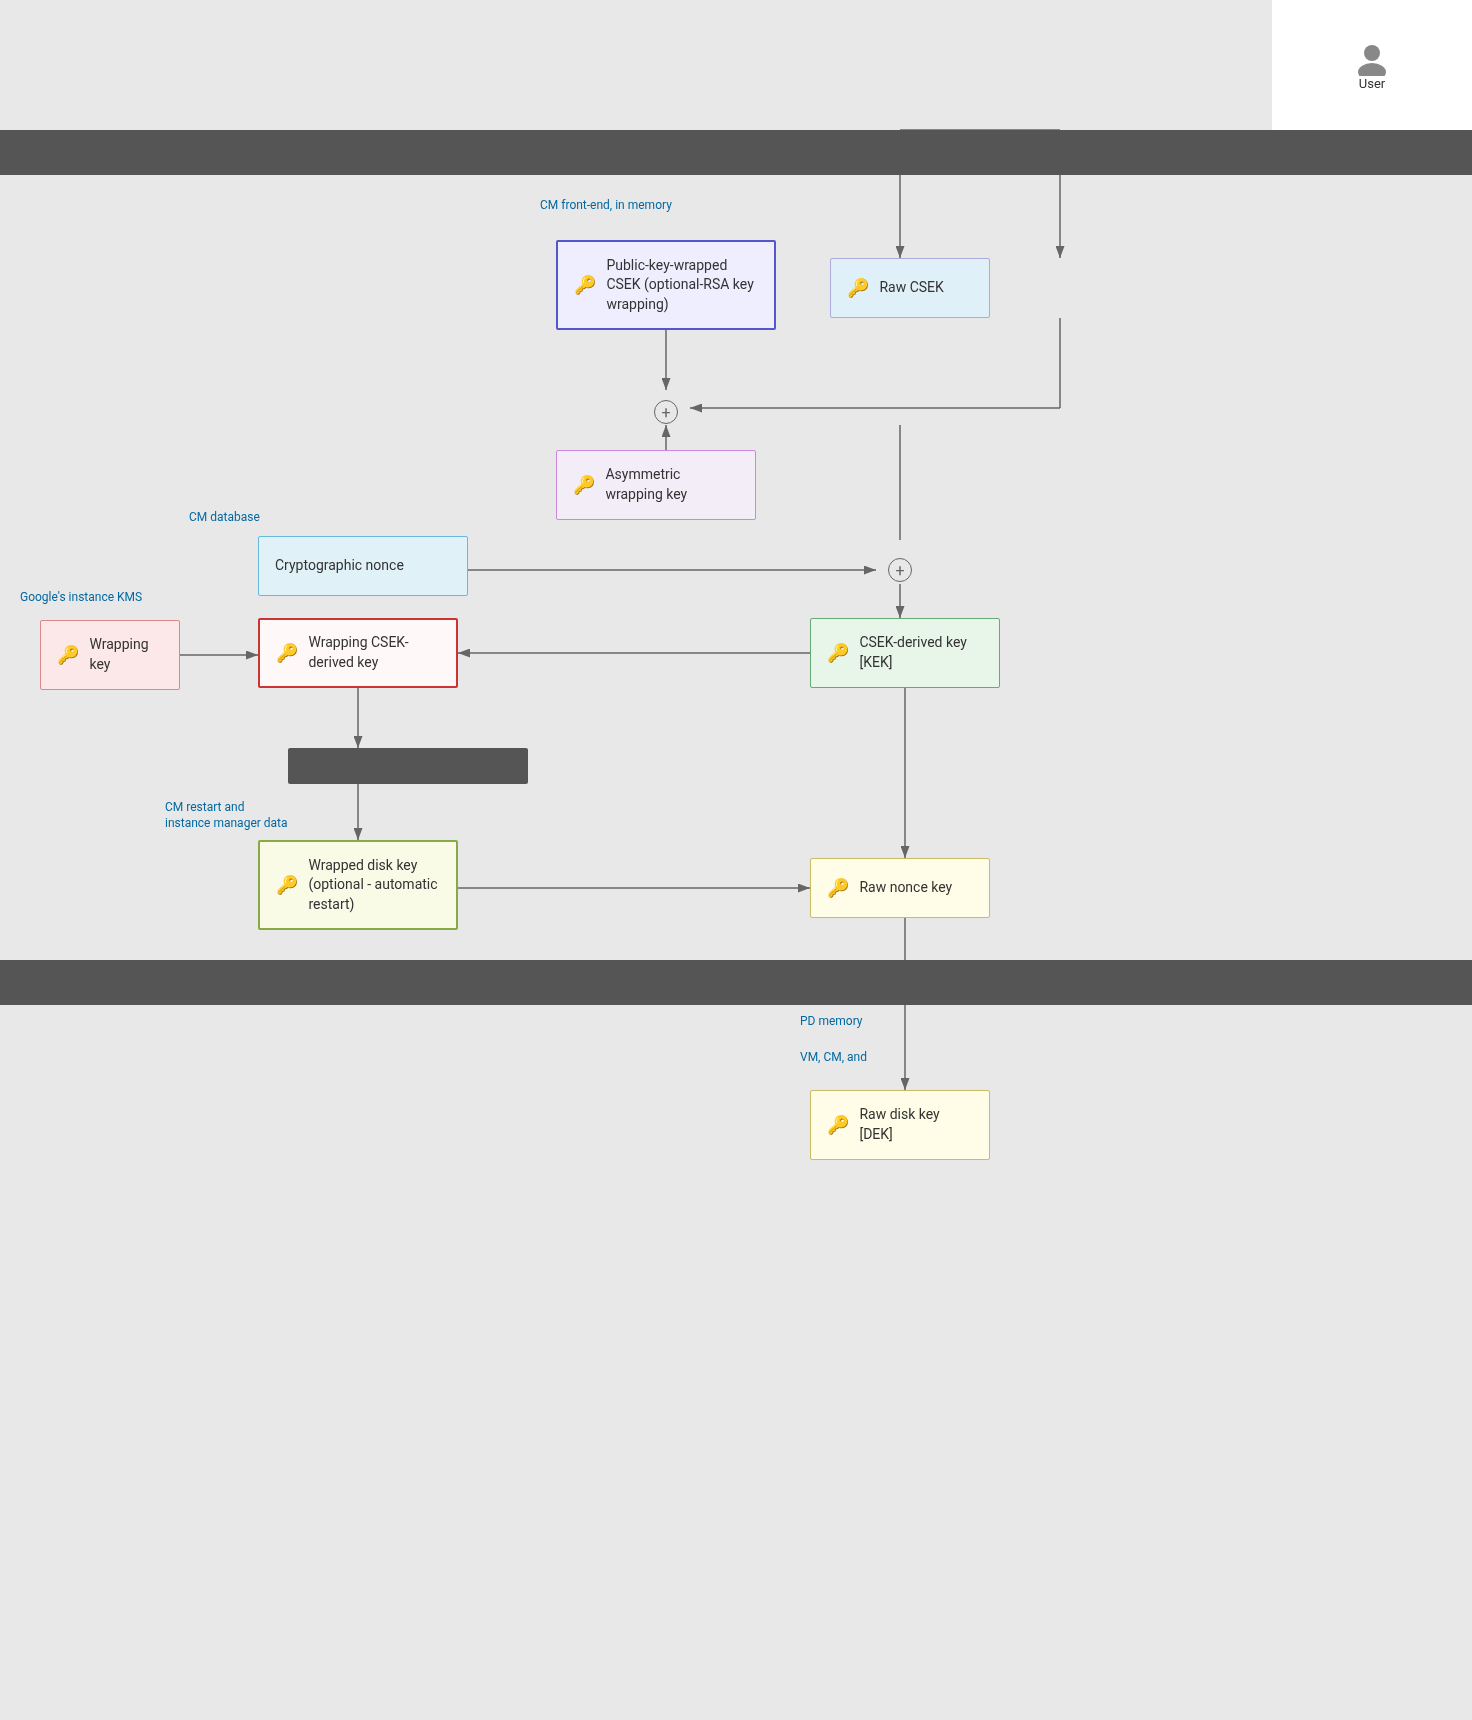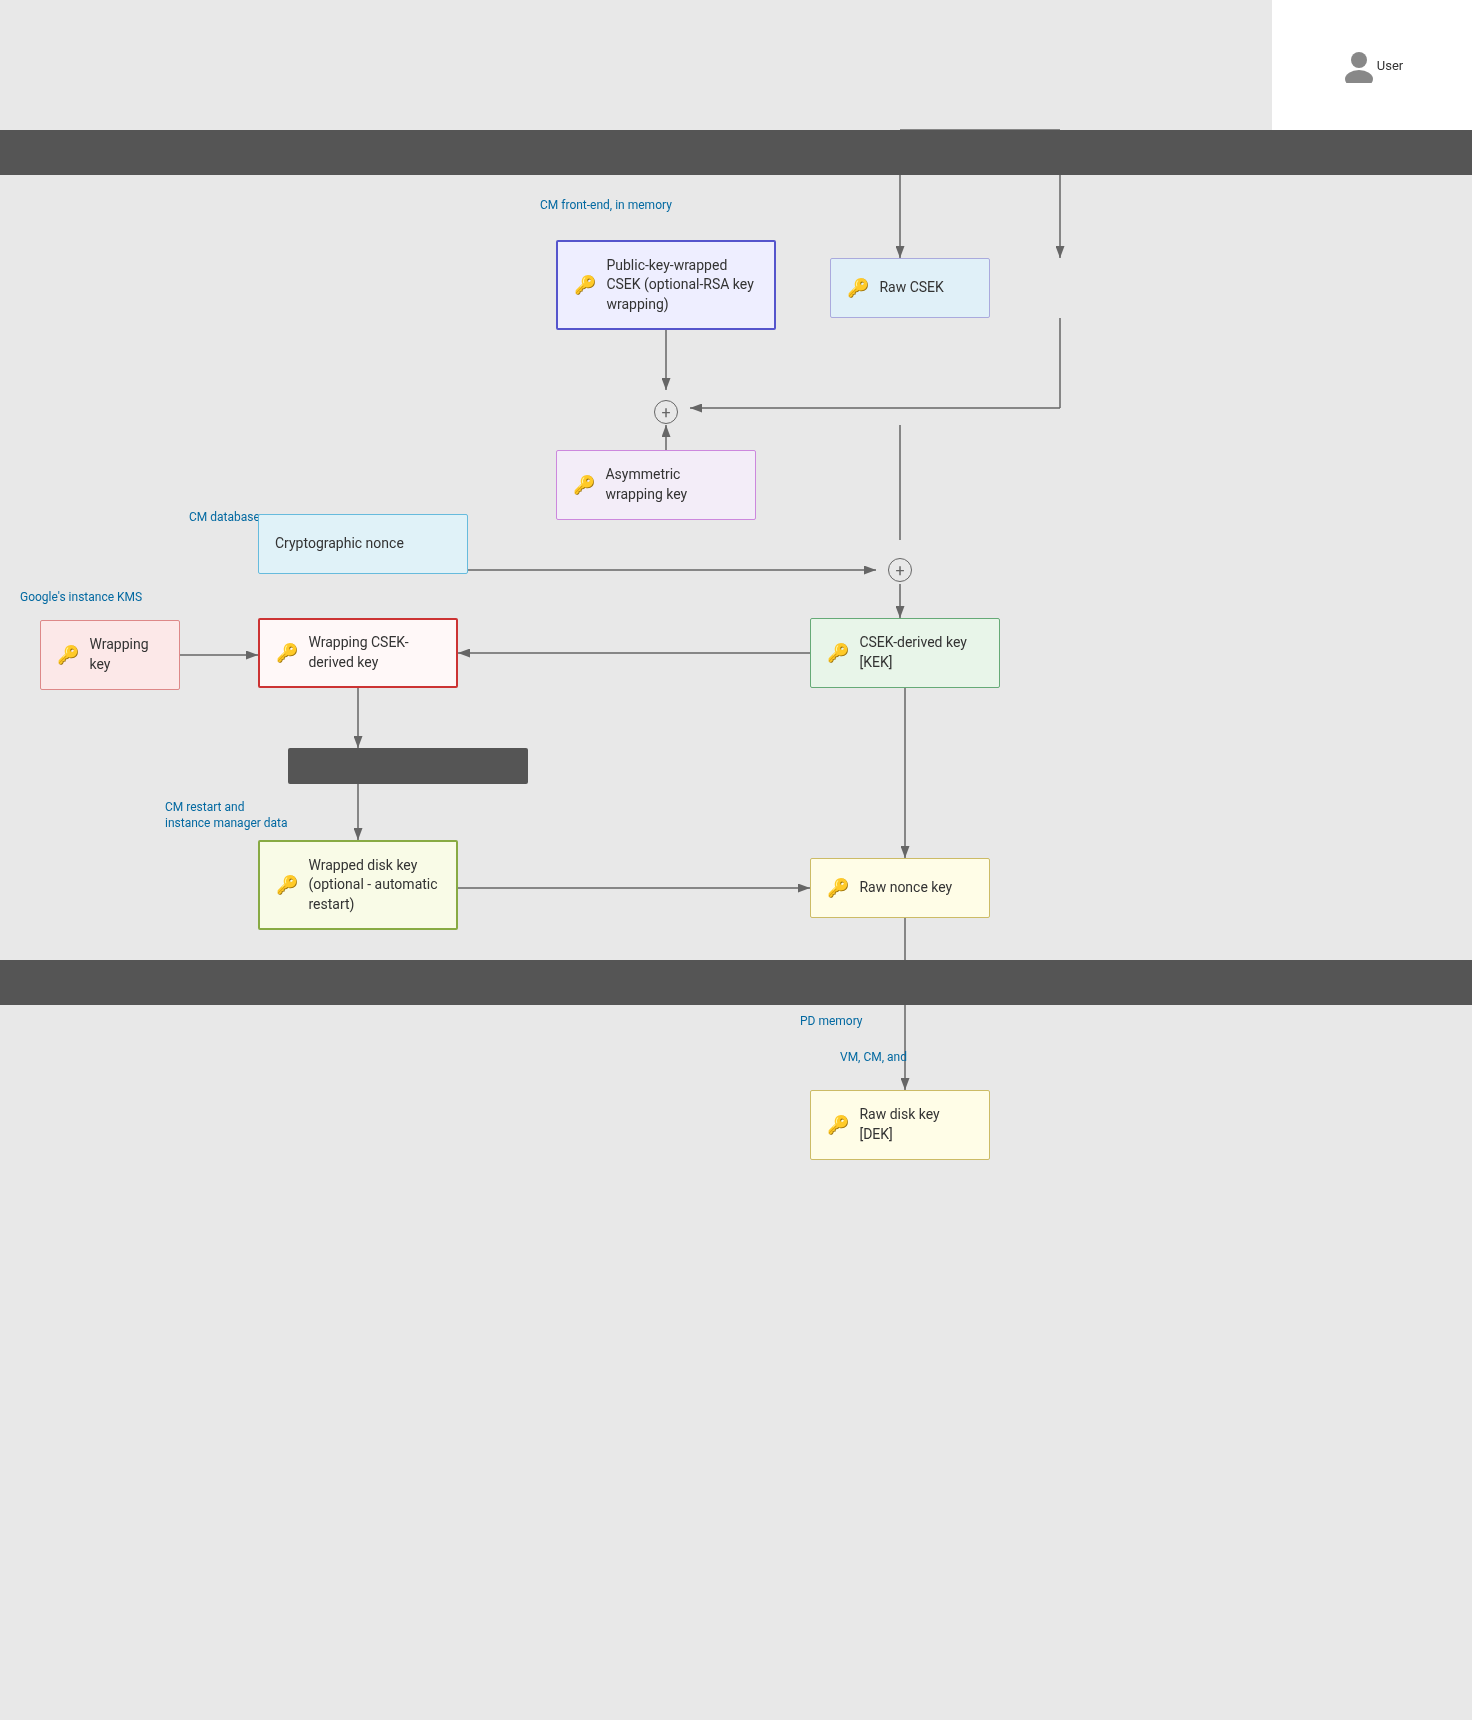--- a/index.html
+++ b/index.html
@@ -15,21 +15,21 @@
     }
 
     
     .top-user-panel {
       position: absolute;
       top: 0; right: 0;
       width: 200px;
       height: 130px;
       background: #fff;
       display: flex;
-      flex-direction: row;
+      flex-direction: column;
       align-items: center;
       justify-content: center;
       z-index: 10;
     }
 
     
     .dark-bar-top {
       position: absolute;
       top: 130px;
       left: 0; right: 0;
@@ -98,21 +98,21 @@
       min-height: 70px;
       left: 556px;
       top: 450px;
     }
     .box-nonce {
       background: #e0f2f8;
       border: 1px solid #66bbdd;
       width: 210px;
       min-height: 60px;
       left: 258px;
-      top: 514px;
+      top: 536px;
     }
     .box-wrapping-key {
       background: #fce8e8;
       border: 1px solid #dd8888;
       width: 140px;
       min-height: 70px;
       left: 40px;
       top: 620px;
     }
     .box-wrapped-csek {
@@ -274,21 +274,21 @@
 
   <div class="region-label" style="left: 540px; top: 198px;">CM front-end, in memory</div>
   <div class="region-label" style="left: 165px; top: 510px; margin-left: 24px;">CM database</div>
   <div class="region-label" style="left: 20px; top: 590px;">Google's instance KMS</div>
   <div class="region-label" style="left: 165px; top: 800px; white-space: pre-line;"></div>
   <div class="region-label" style="left: 800px; top: 1050px; white-space: pre-line;"></div>
 
   <span class="region-label" style="left: 165px; top: 800px;">CM restart and</span>
   <span class="region-label" style="left: 165px; top: 816px;">instance manager data</span>
 
-  <span class="region-label" style="left: 800px; top: 1050px; margin-left: 40px;">VM, CM, and</span>
+  <span class="region-label" style="left: 800px; top: 1050px;">VM, CM, and</span>
   <span class="region-label" style="left: 800px; top: 1014px;">PD memory</span>
 
   <div class="box box-public-key">
     <span class="box-key-icon">🔑</span>
     <span>Public-key-wrapped CSEK (optional-RSA key wrapping)</span>
   </div>
 
   <div class="box box-raw-csek">
     <span class="box-key-icon">🔑</span>
     <span>Raw CSEK</span>

